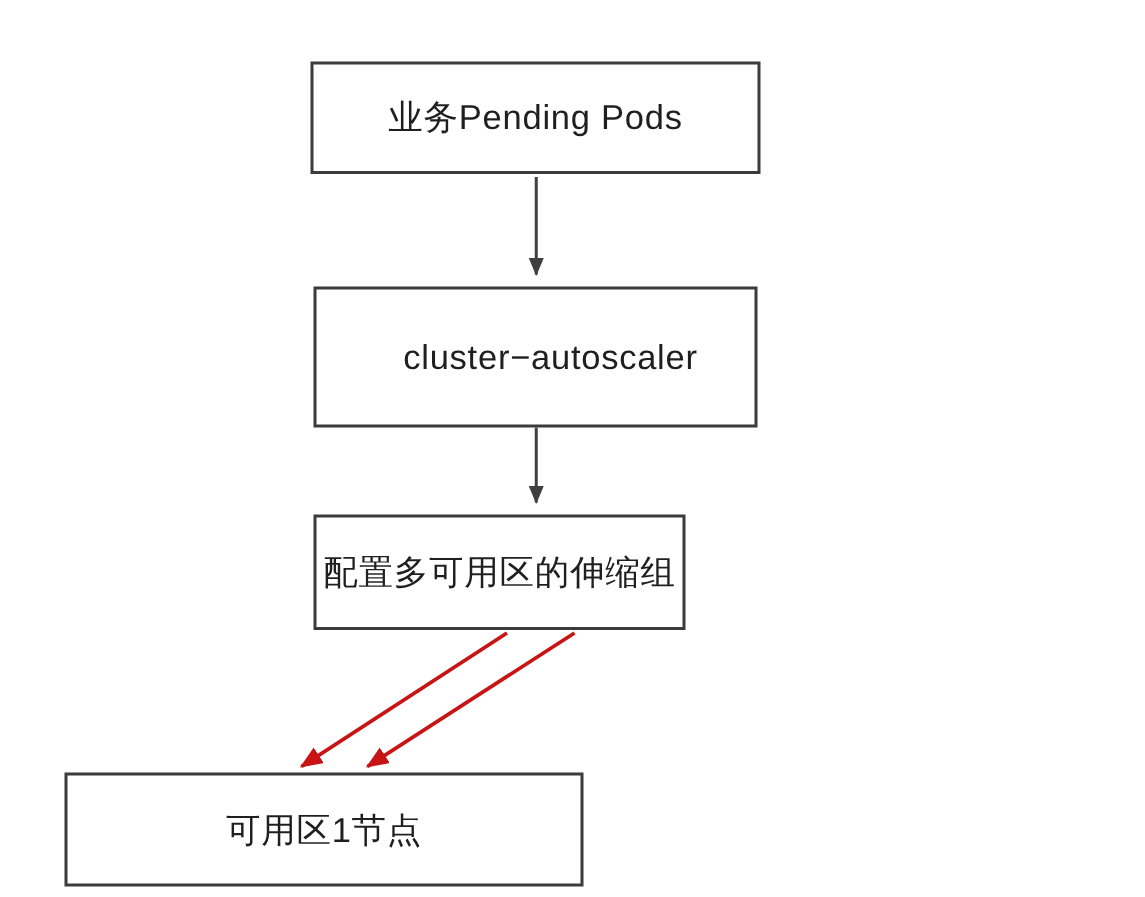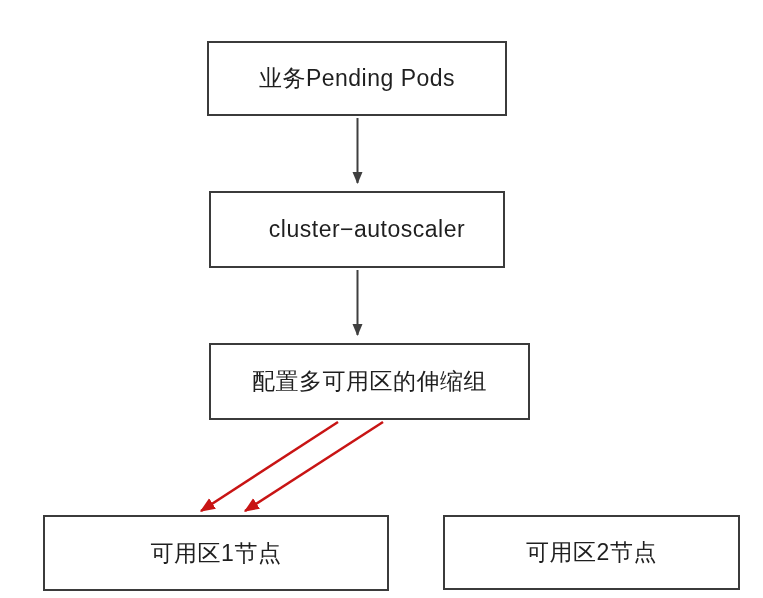--- a/index.html
+++ b/index.html
@@ -50,22 +50,22 @@
     background: var(--bg);
     color: var(--text);
     display: flex;
     align-items: center;
     justify-content: center;
     font-size: 23px;
     letter-spacing: 0.5px;
     white-space: nowrap;
   }
   .node-pending     { left: 207px; top: 13px;  width: 300px; height: 75px; }
-  .node-autoscaler  { left: 209px; top: 163px; width: 296px; height: 77px; padding-left: 20px; }
-  .node-scalegroup  { left: 209px; top: 315px; width: 321px; height: 77px; }
+  .node-autoscaler  { left: 209px; top: 163px; width: 296px; height: 94px; padding-left: 20px; }
+  .node-scalegroup  { left: 209px; top: 315px; width: 248px; height: 77px; }
   .node-az1         { left: 43px;  top: 487px; width: 346px; height: 76px; }
   .node-az2         { left: 443px; top: 487px; width: 297px; height: 75px; }
 </style>
 </head>
 <body>
 
 <div class="canvas">
 
   <svg class="edges" viewBox="0 0 763 598" xmlns="http://www.w3.org/2000/svg">
     <defs>
@@ -87,15 +87,14 @@
   </svg>
 
   <div class="node node-pending">业务Pending Pods</div>
 
   <div class="node node-autoscaler">cluster−autoscaler</div>
 
   <div class="node node-scalegroup">配置多可用区的伸缩组</div>
 
   <div class="node node-az1">可用区1节点</div>
 
-  <div class="node node-az2">可用区2节点</div>
 
 </div>
 
 </body></html>

